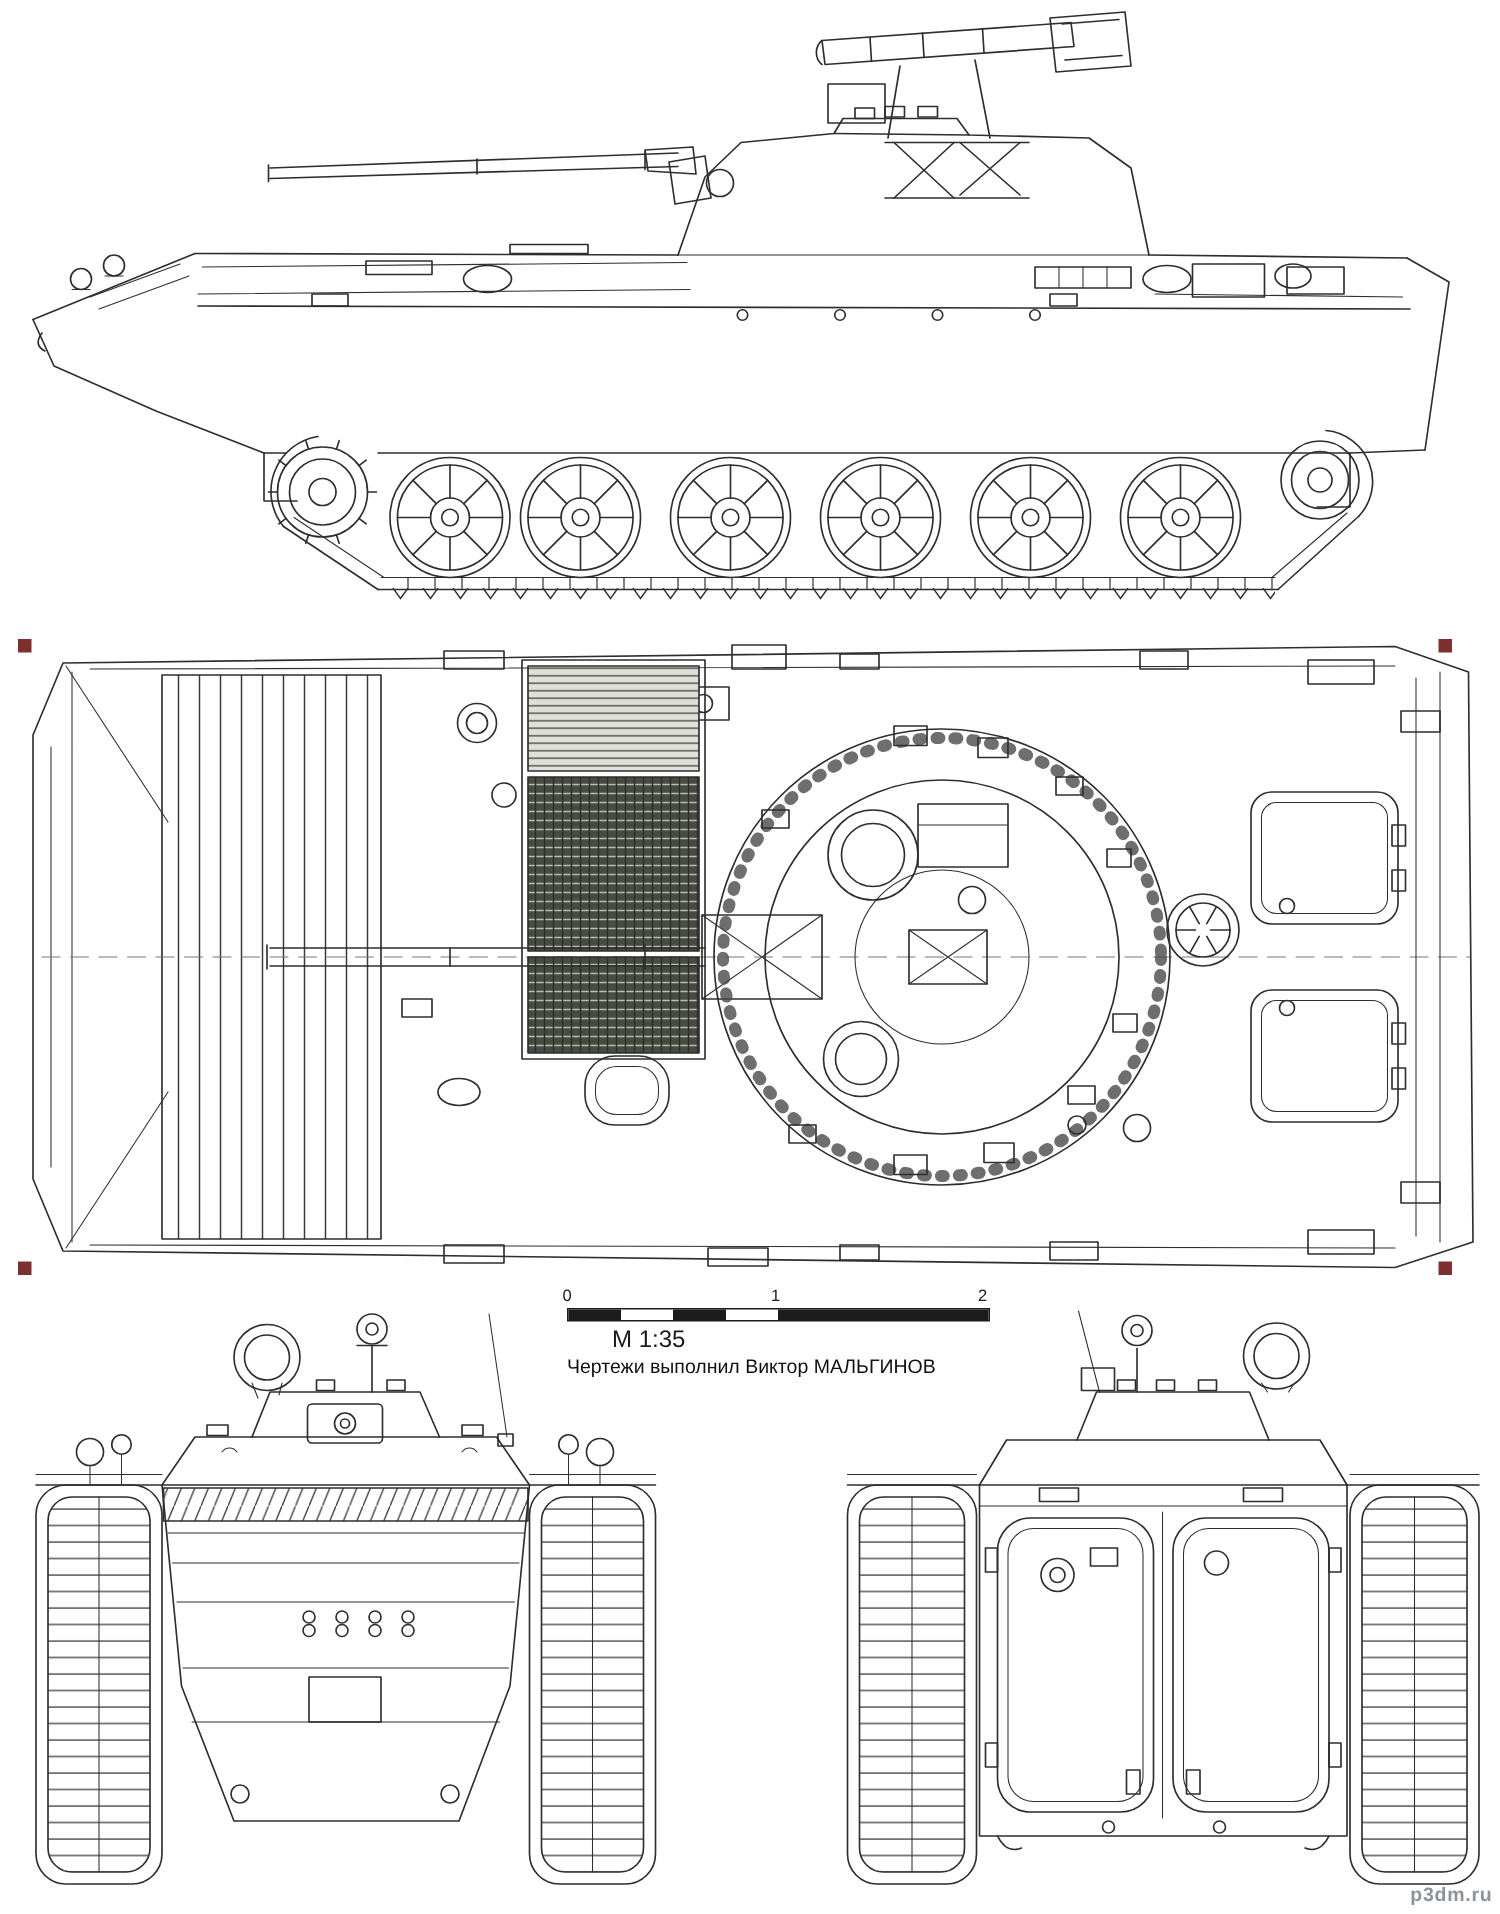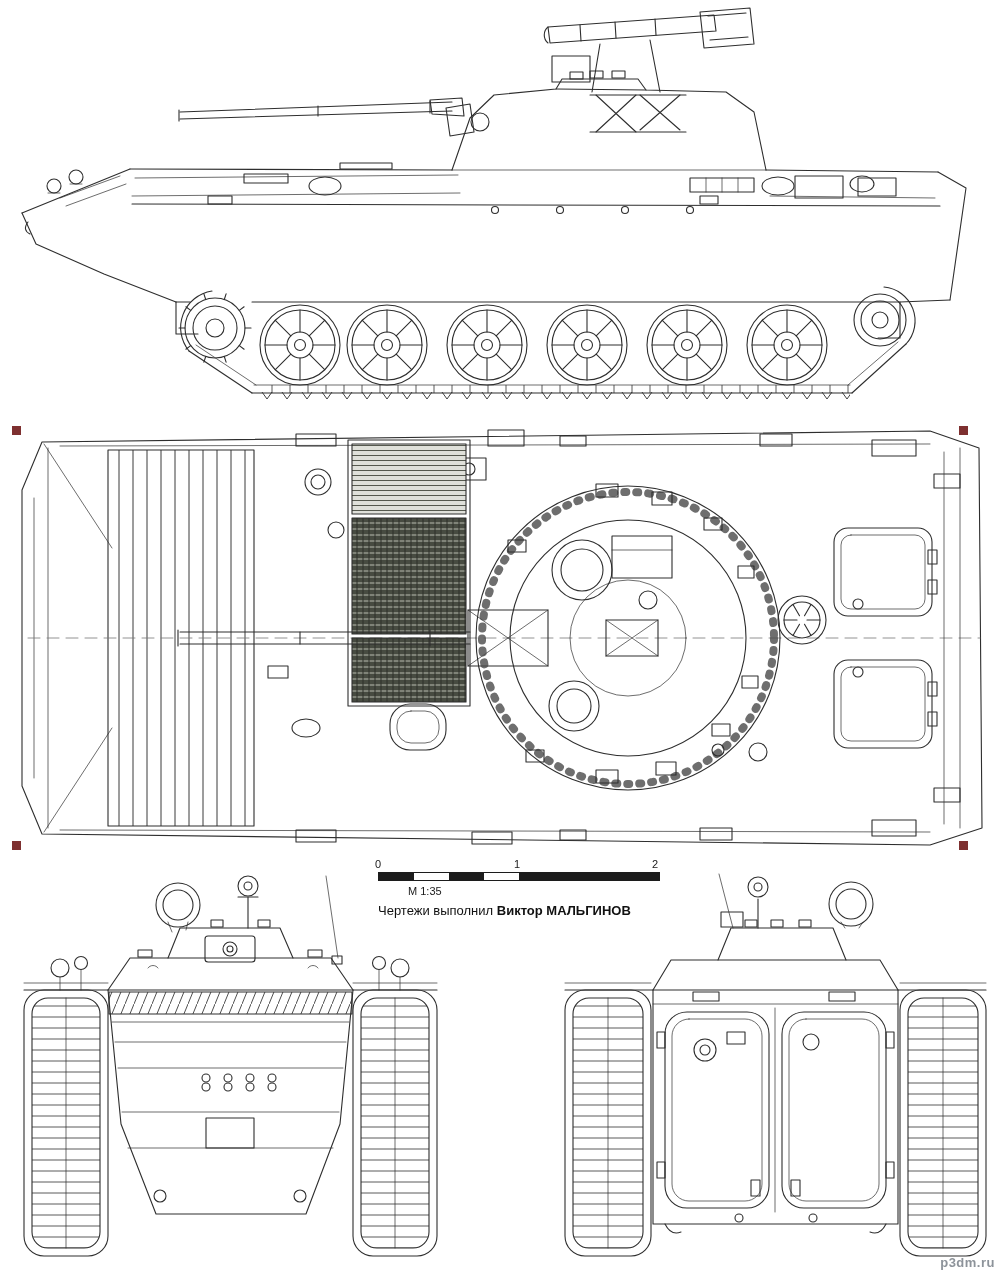--- a/index.html
+++ b/index.html
@@ -18,24 +18,24 @@
   .cl { stroke:#777; stroke-dasharray:12 7; stroke-width:0.8; }
   .bolt { fill:none; stroke:#4a4a4a; stroke-width:8; stroke-dasharray:2 10; opacity:.8; }
   .mark { fill:#7e3030; stroke:none; }
 
   .scalebar { position:absolute; left:378px; top:858px; width:282px; color:#1a1a1a; }
   .sb-ticks { position:relative; height:13px; font-size:11px; }
   .sb-t { position:absolute; top:0; }
   .sb-t0 { left:-3px; } .sb-t1 { left:136px; } .sb-t2 { left:274px; }
   .sb-bar { margin-top:1px; height:9px; border:1px solid #1c1c1c;
     background:linear-gradient(90deg,#1c1c1c 0 12.5%,#ffffff 12.5% 25%,#1c1c1c 25% 37.5%,#ffffff 37.5% 50%,#1c1c1c 50% 100%); }
-  .sb-scale { margin-top:4px; font-size:11px;padding-left:30px; }
+  .sb-scale { margin-top:4px; font-size:16px;padding-left:30px; }
 
   .credit { position:absolute; left:378px; top:903px; font-size:13px; color:#111; }
-  .credit b { font-weight:bold; }
+  .credit b { font-weight:normal; }
 
   .watermark { position:absolute; right:5px; bottom:6px; font-size:13px; font-weight:bold;
     color:#8d939a; letter-spacing:0.5px; }
 </style>
 </head>
 <body>
 
 <div class="sheet">
 
   <div class="view v-side">

